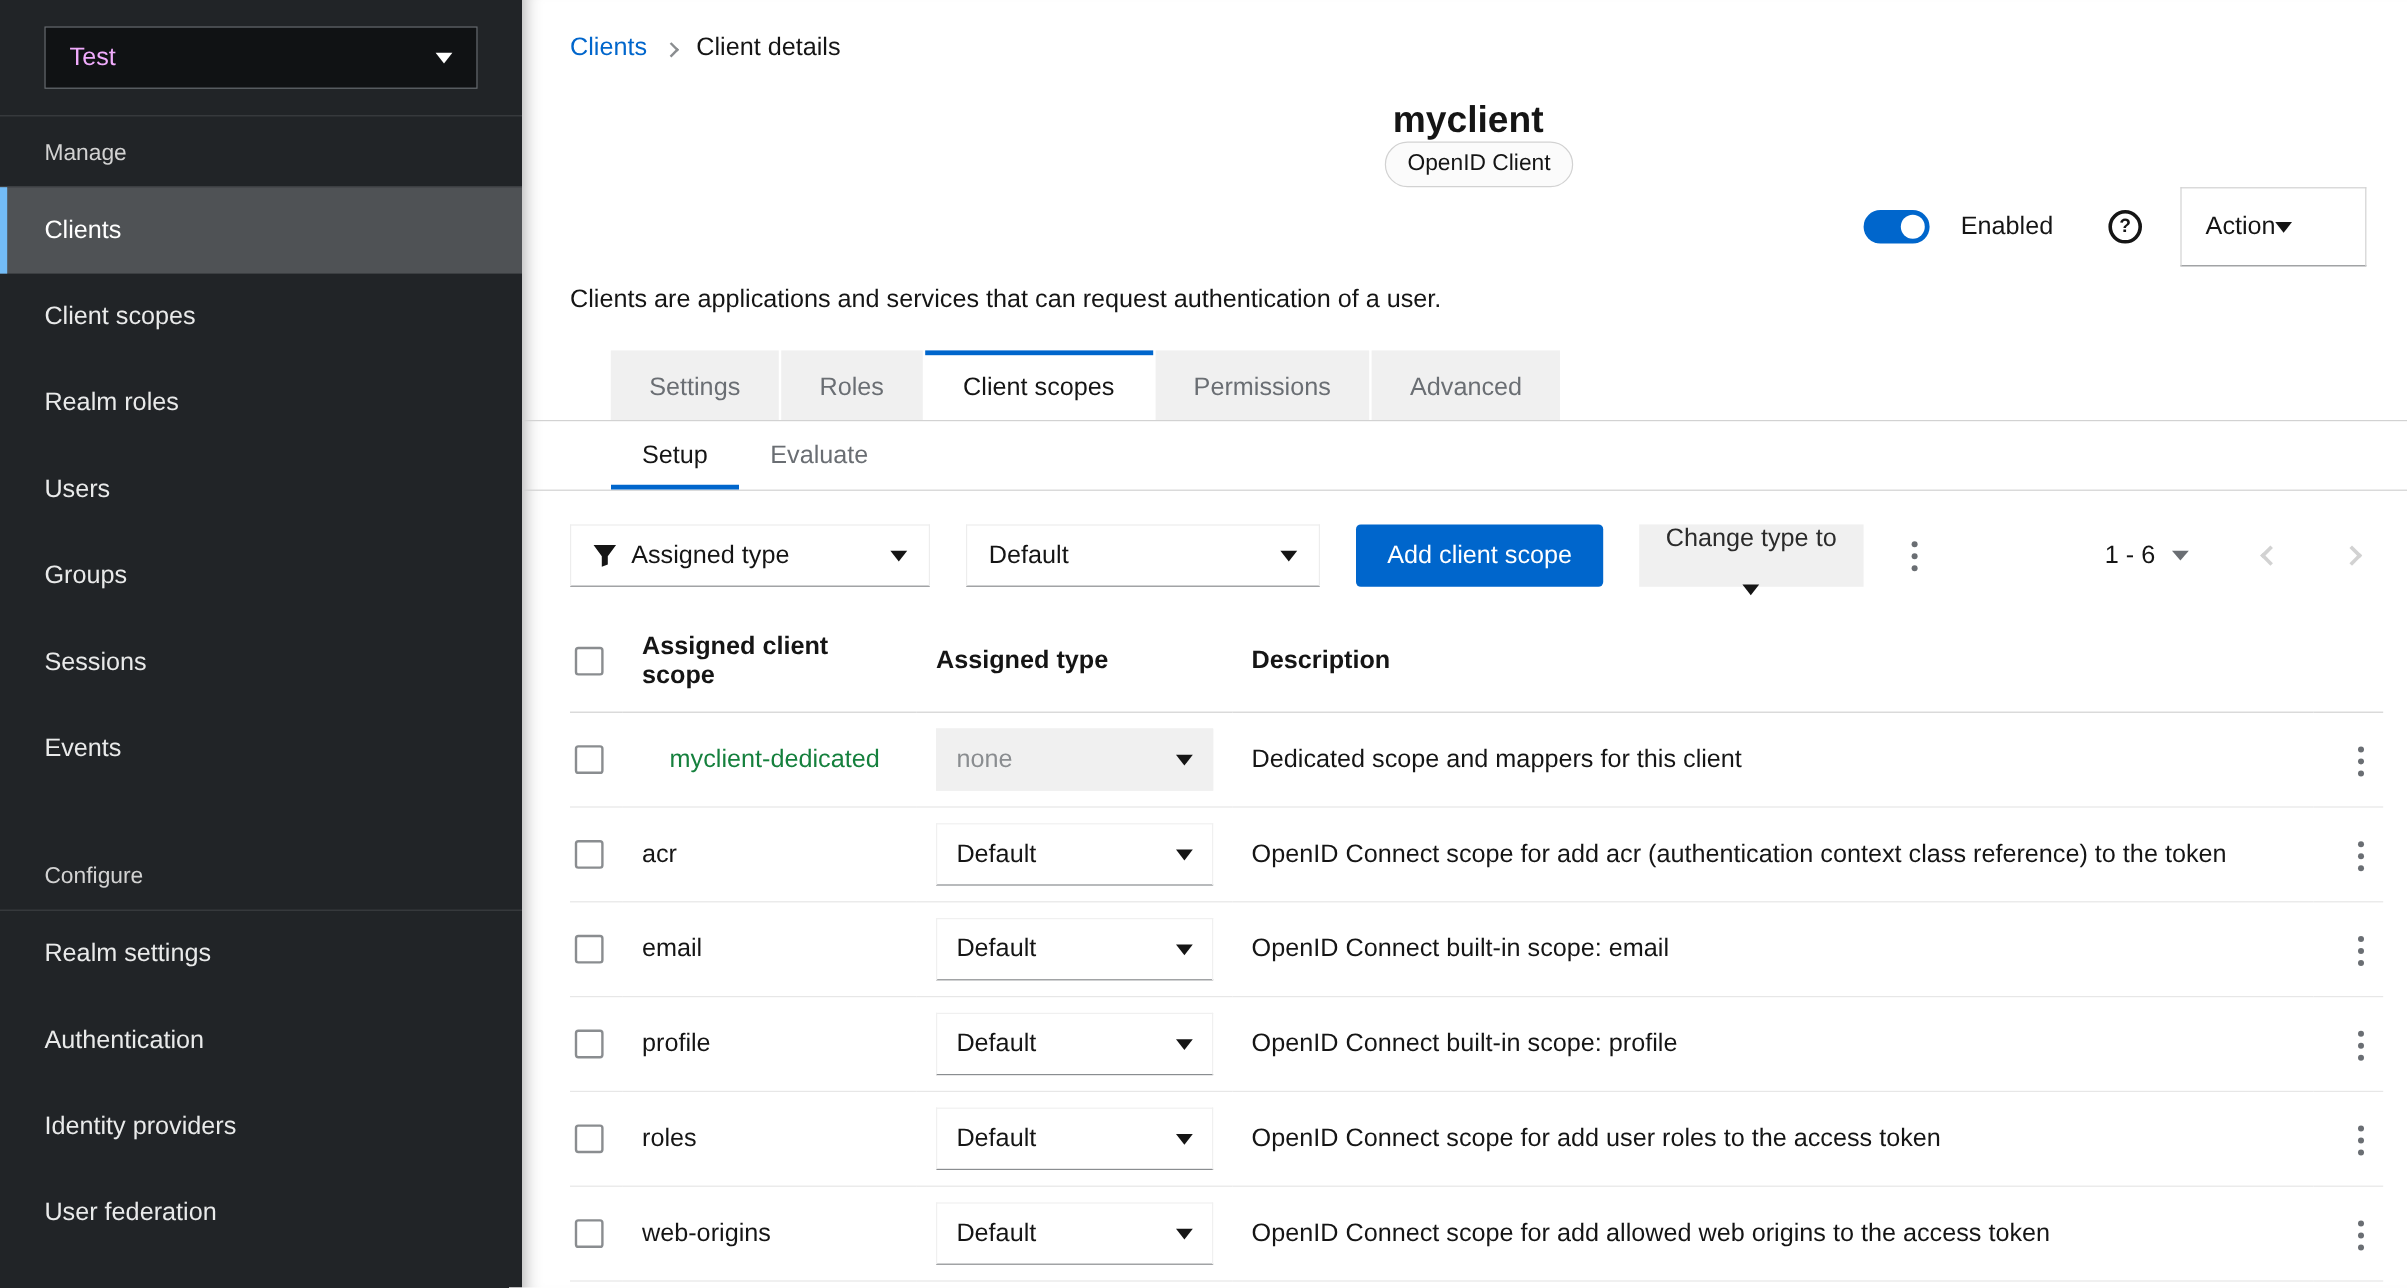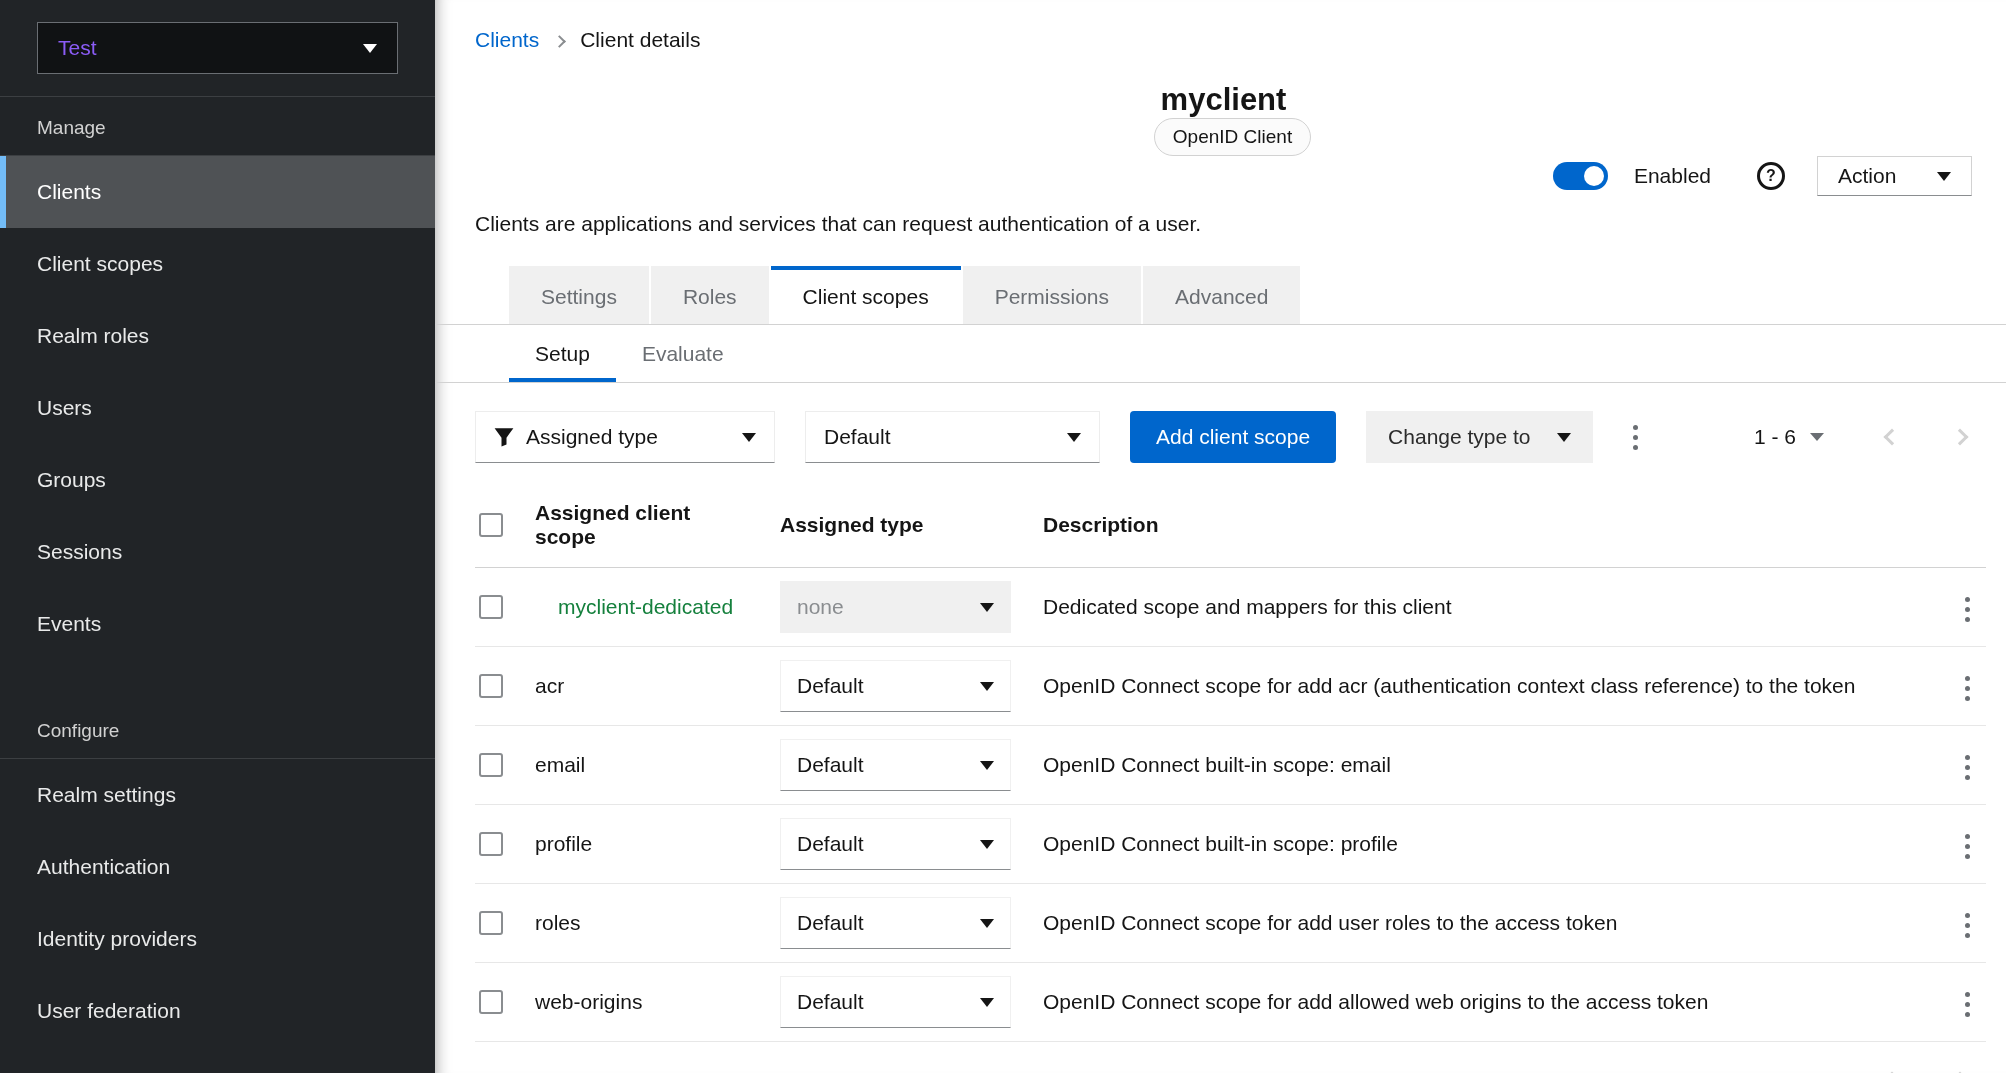--- a/index.html
+++ b/index.html
@@ -8,21 +8,21 @@
     width:2006px; height:1073px; overflow:hidden;
     font-family:"Liberation Sans", sans-serif;
     color:#151515; background:#fff; display:flex;
   }
 
   
   .sidebar { width:435px; min-width:435px; height:1073px; background:#212427; color:#e9eaea; }
   .realm-selector {
     margin:22px 37px 0; height:52px; background:#101214;
     border:1px solid #6a6e73; display:flex; align-items:center;
-    justify-content:space-between; padding:0 20px; font-size:21px; color:#8b5cf6; cursor:pointer;
+    justify-content:space-between; padding:0 20px; font-size:21px; color:#f0abfc; cursor:pointer;
   }
   .caret-white { width:0; height:0; border-left:7px solid transparent; border-right:7px solid transparent; border-top:9px solid #fff; }
   .sidebar-top-divider { margin-top:22px; border-top:1px solid #3c3f42; }
   .nav-section-label { font-size:19px; color:#d2d2d2; padding:20px 37px 16px; }
   .nav-section + .nav-section .nav-section-label { margin-top:40px; }
   .nav-divider { border-top:1px solid #3c3f42; }
   .nav-list { list-style:none; margin:0; padding:0; }
   .nav-item {
     height:72px; display:flex; align-items:center; font-size:21px; color:#e9eaea;
     cursor:pointer; border-left:6px solid transparent; padding-left:31px; padding-right:20px;
@@ -40,22 +40,22 @@
   .crumb-chevron { width:9px; height:9px; border-top:2px solid #8a8d90; border-right:2px solid #8a8d90; transform:rotate(45deg); margin-top:2px; }
   .header-row { display:flex; align-items:center; margin-top:30px; padding-right:14px;flex-direction:column; }
   .page-title { font-size:31px; font-weight:700; }
   .badge { margin-left:18px; border:1px solid #d2d2d2; background:#fbfbfb; border-radius:22px; padding:7px 18px; font-size:19px; color:#151515; }
   .header-controls { margin-left:auto; display:flex; align-items:center; }
   .toggle { width:55px; height:28px; border-radius:14px; background:#0066cc; position:relative; cursor:pointer; }
   .toggle-knob { position:absolute; right:4px; top:4px; width:20px; height:20px; border-radius:50%; background:#fff; }
   .toggle-label { margin-left:26px; font-size:21px; }
   .help-icon { margin-left:46px; width:28px; height:28px; border:3px solid #151515; border-radius:50%;
     display:flex; align-items:center; justify-content:center; font-size:16px; font-weight:700; cursor:pointer; color:#151515; }
-  .action-select { margin-left:32px; width:155px; height:40px; border:1px solid #d2d2d2; border-bottom-color:#8a8d90;
-    display:flex; align-items:center; justify-content:space-between; padding:0 20px; font-size:21px; cursor:pointer; background:#fff; }
+  .action-select { margin-left:32px; width:155px; height:66px; border:1px solid #d2d2d2; border-bottom-color:#8a8d90;
+    display:flex; align-items:center; padding:0 20px; font-size:21px; cursor:pointer; background:#fff; }
   .caret-dark { width:0; height:0; border-left:7px solid transparent; border-right:7px solid transparent; border-top:9px solid #151515; }
   .description { margin-top:16px; font-size:21px; }
 
   
   .tabs { display:flex; margin:30px -20px 0 -40px; padding:0 20px 0 74px; border-bottom:1px solid #d2d2d2; }
   .tab { display:flex; align-items:center; padding:0 32px; height:58px; background:#f0f0f0; color:#6a6e73;
     font-size:21px; cursor:pointer; border-top:4px solid transparent; position:relative; }
   .tab + .tab { margin-left:2px; }
   .tab.active { background:#fff; color:#151515; border-top-color:#0066cc; margin-bottom:-1px; }
   .subtabs { display:flex; margin:0 -20px 0 -40px; padding:0 20px 0 74px; border-bottom:1px solid #d2d2d2; }
@@ -67,21 +67,21 @@
   .select { height:52px; border:1px solid #ededed; border-bottom:1px solid #8a8d90; display:flex; align-items:center;
     padding:0 18px; font-size:21px; cursor:pointer; background:#fff; }
   .select .select-label { flex:1; }
   .filter-select { width:300px; }
   .filter-select .select-label { margin-left:12px; }
   .value-select { width:295px; }
   .funnel { width:20px; height:20px; fill:#151515; flex:none; }
   .primary-button { height:52px; background:#0066cc; color:#fff; border:none; border-radius:4px; padding:0 26px;
     font-size:21px; cursor:pointer; font-family:inherit; }
   .plain-select { height:52px; background:#f0f0f0; border:none; display:flex; align-items:center; gap:26px;
-    padding:0 22px; font-size:21px; cursor:pointer; color:#2b2b2b; }
+    padding:0 22px; font-size:21px; cursor:pointer; color:#2b2b2b;flex-direction:column; }
   .kebab-button { display:flex; flex-direction:column; gap:5px; padding:10px; background:none; border:none; cursor:pointer; }
   .kebab-dot { width:5px; height:5px; border-radius:50%; background:#6a6e73; }
   .pagination { margin-left:auto; display:flex; align-items:center; }
   .pagination-text { font-size:21px; }
   .pagination-caret { margin-left:14px; width:0; height:0; border-left:7px solid transparent; border-right:7px solid transparent; border-top:8px solid #6a6e73; }
   .page-chevron { background:none; border:none; cursor:default; padding:6px; }
   .page-chevron span { display:block; width:12px; height:12px; border-top:3px solid #d2d2d2; }
   .page-chevron.prev { margin-left:56px; } .page-chevron.prev span { border-left:3px solid #d2d2d2; transform:rotate(-45deg); }
   .page-chevron.next { margin-left:44px; } .page-chevron.next span { border-right:3px solid #d2d2d2; transform:rotate(45deg); }
 

